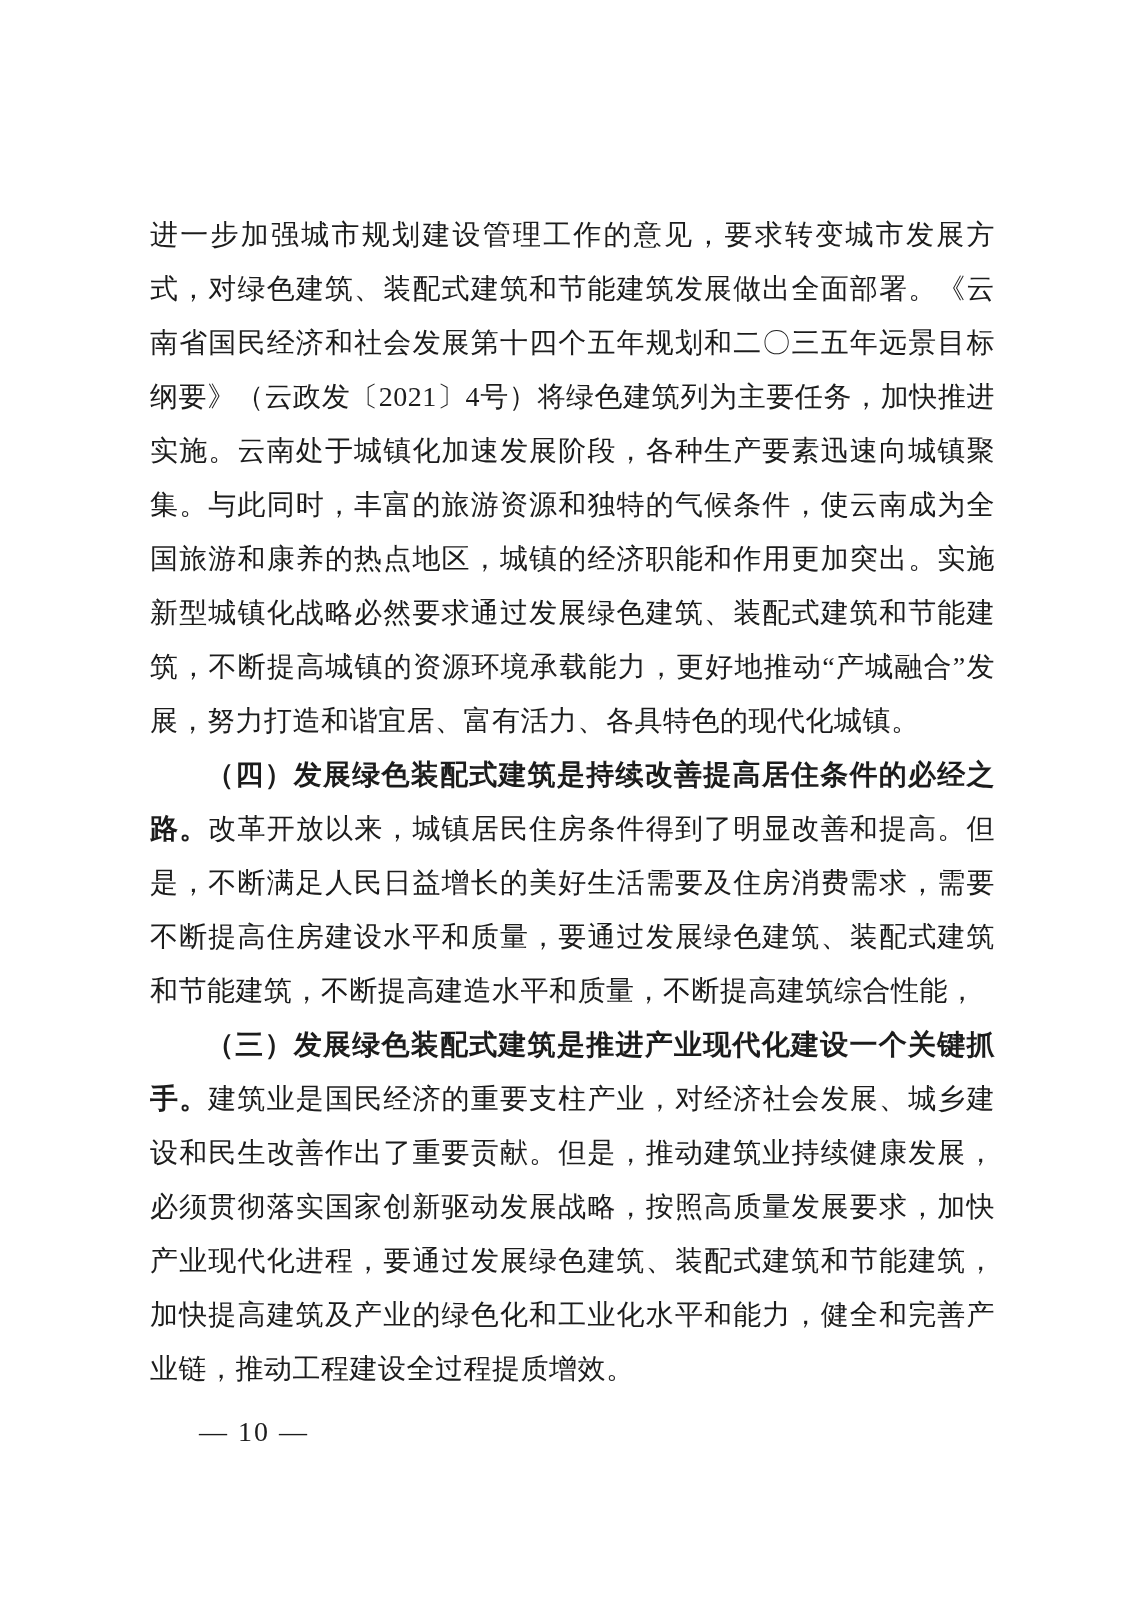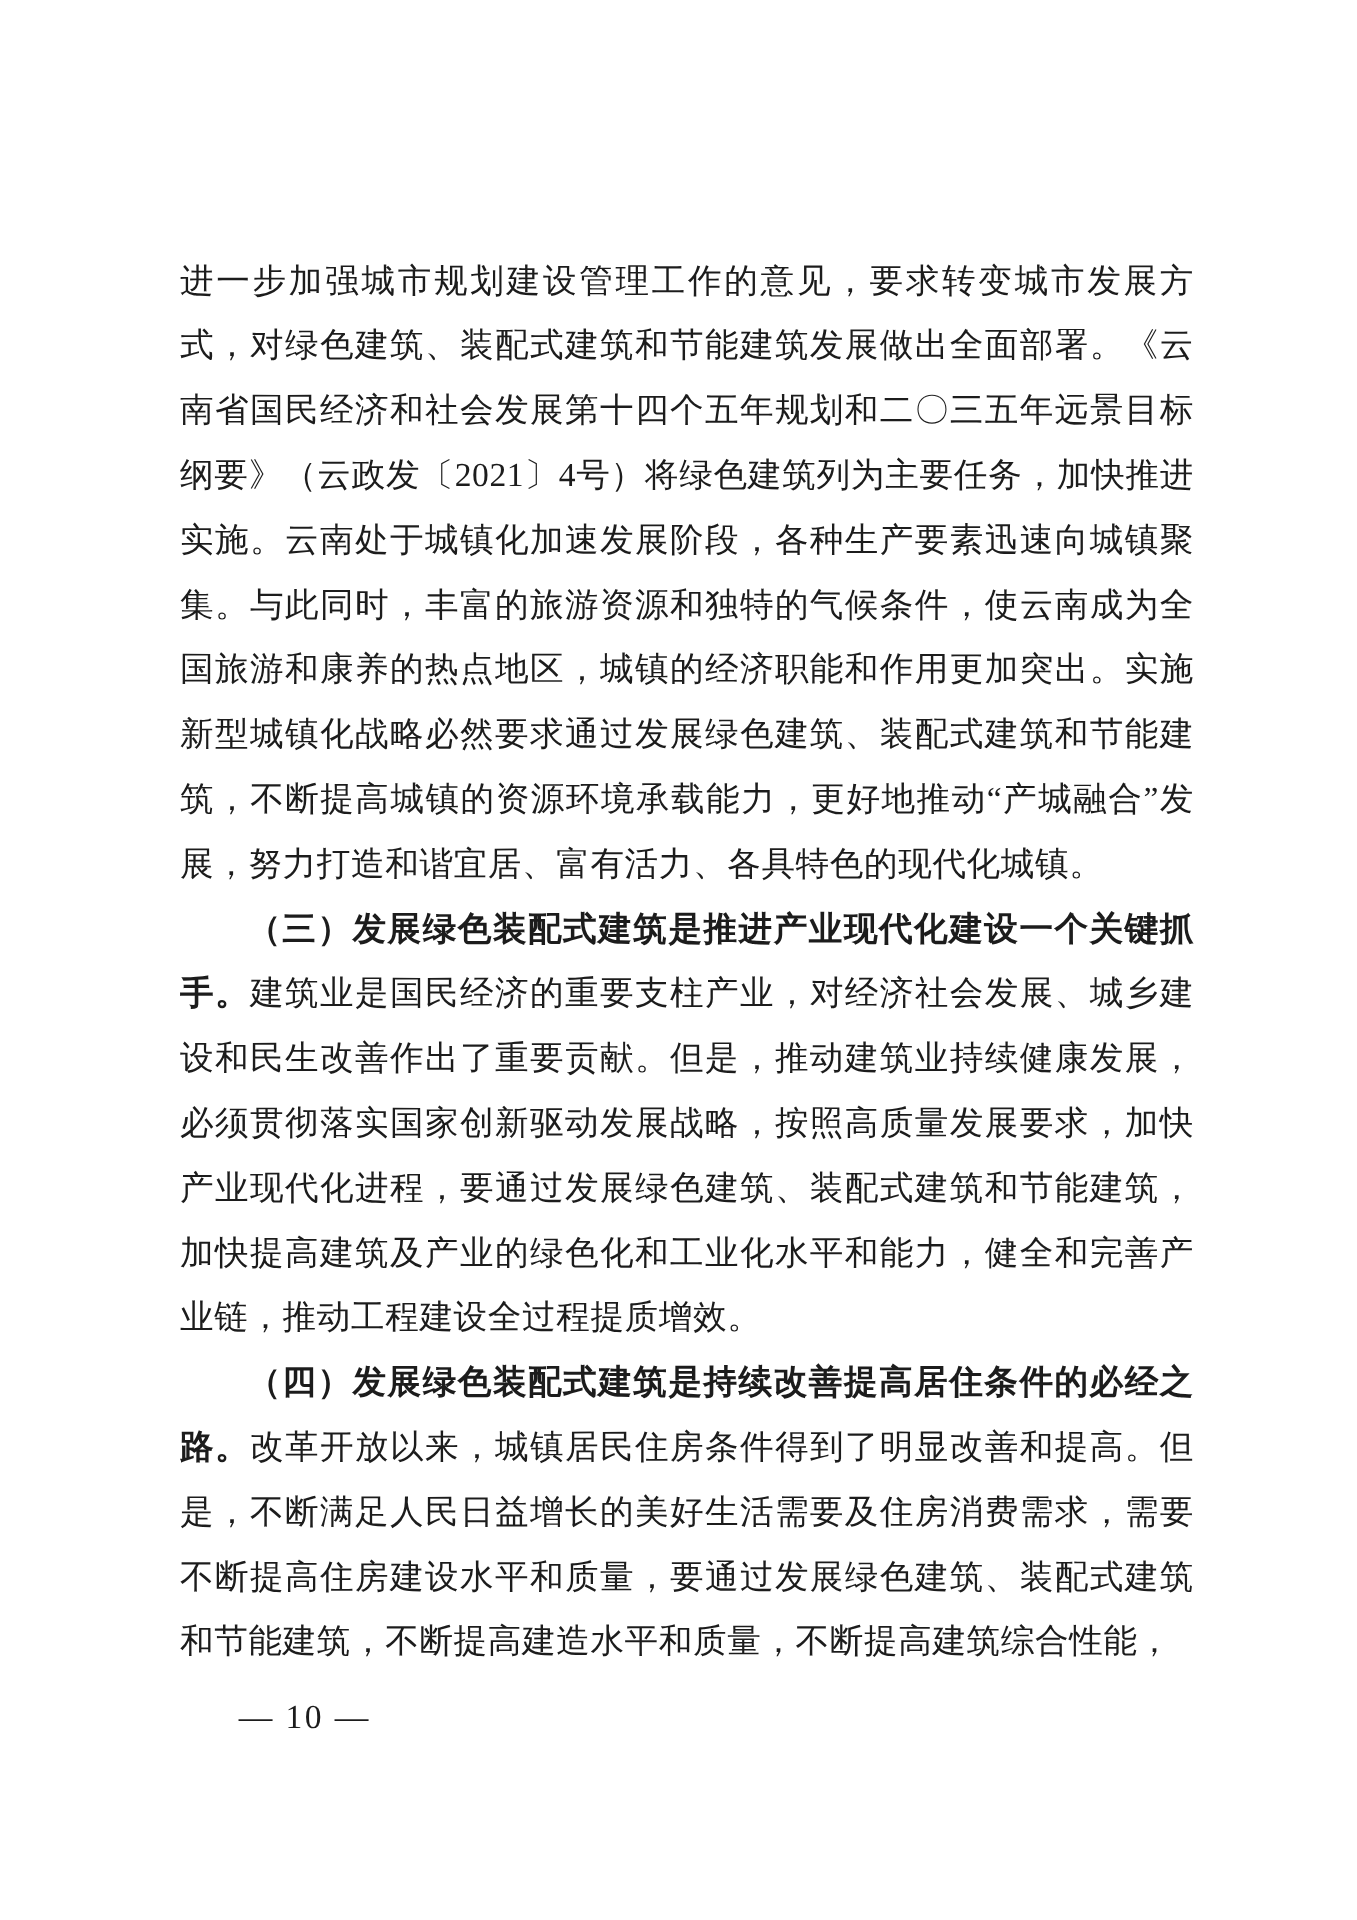--- a/index.html
+++ b/index.html
@@ -54,23 +54,23 @@
 </style>
 </head>
 <body>
 
 <div class="page">
 
   <div class="body-text">
 
     <p class="para"><span class="run">进一步加强城市规划建设管理工作的意见，要求转变城市发展方式，对绿色建筑、装配式建筑和节能建筑发展做出全面部署。《云南省国民经济和社会发展第十四个五年规划和二〇三五年远景目标纲要》（云政发〔2021〕4号）将绿色建筑列为主要任务，加快推进实施。云南处于城镇化加速发展阶段，各种生产要素迅速向城镇聚集。与此同时，丰富的旅游资源和独特的气候条件，使云南成为全国旅游和康养的热点地区，城镇的经济职能和作用更加突出。实施新型城镇化战略必然要求通过发展绿色建筑、装配式建筑和节能建筑，不断提高城镇的资源环境承载能力，更好地推动“产城融合”发展，努力打造和谐宜居、富有活力、各具特色的现代化城镇。</span></p>
 
+    <p class="para indented"><span class="run heading">（四）发展绿色装配式建筑是持续改善提高居住条件的必经之路。</span><span class="run">改革开放以来，城镇居民住房条件得到了明显改善和提高。但是，不断满足人民日益增长的美好生活需要及住房消费需求，需要不断提高住房建设水平和质量，要通过发展绿色建筑、装配式建筑和节能建筑，不断提高建造水平和质量，不断提高建筑综合性能，</span></p>
+
     <p class="para indented"><span class="run heading">（三）发展绿色装配式建筑是推进产业现代化建设一个关键抓手。</span><span class="run">建筑业是国民经济的重要支柱产业，对经济社会发展、城乡建设和民生改善作出了重要贡献。但是，推动建筑业持续健康发展，必须贯彻落实国家创新驱动发展战略，按照高质量发展要求，加快产业现代化进程，要通过发展绿色建筑、装配式建筑和节能建筑，加快提高建筑及产业的绿色化和工业化水平和能力，健全和完善产业链，推动工程建设全过程提质增效。</span></p>
-
-    <p class="para indented"><span class="run heading">（四）发展绿色装配式建筑是持续改善提高居住条件的必经之路。</span><span class="run">改革开放以来，城镇居民住房条件得到了明显改善和提高。但是，不断满足人民日益增长的美好生活需要及住房消费需求，需要不断提高住房建设水平和质量，要通过发展绿色建筑、装配式建筑和节能建筑，不断提高建造水平和质量，不断提高建筑综合性能，</span></p>
 
   </div>
 
   <div class="page-footer">
     <span>— 10 —</span>
   </div>
 
 </div>
 
 </body></html>

